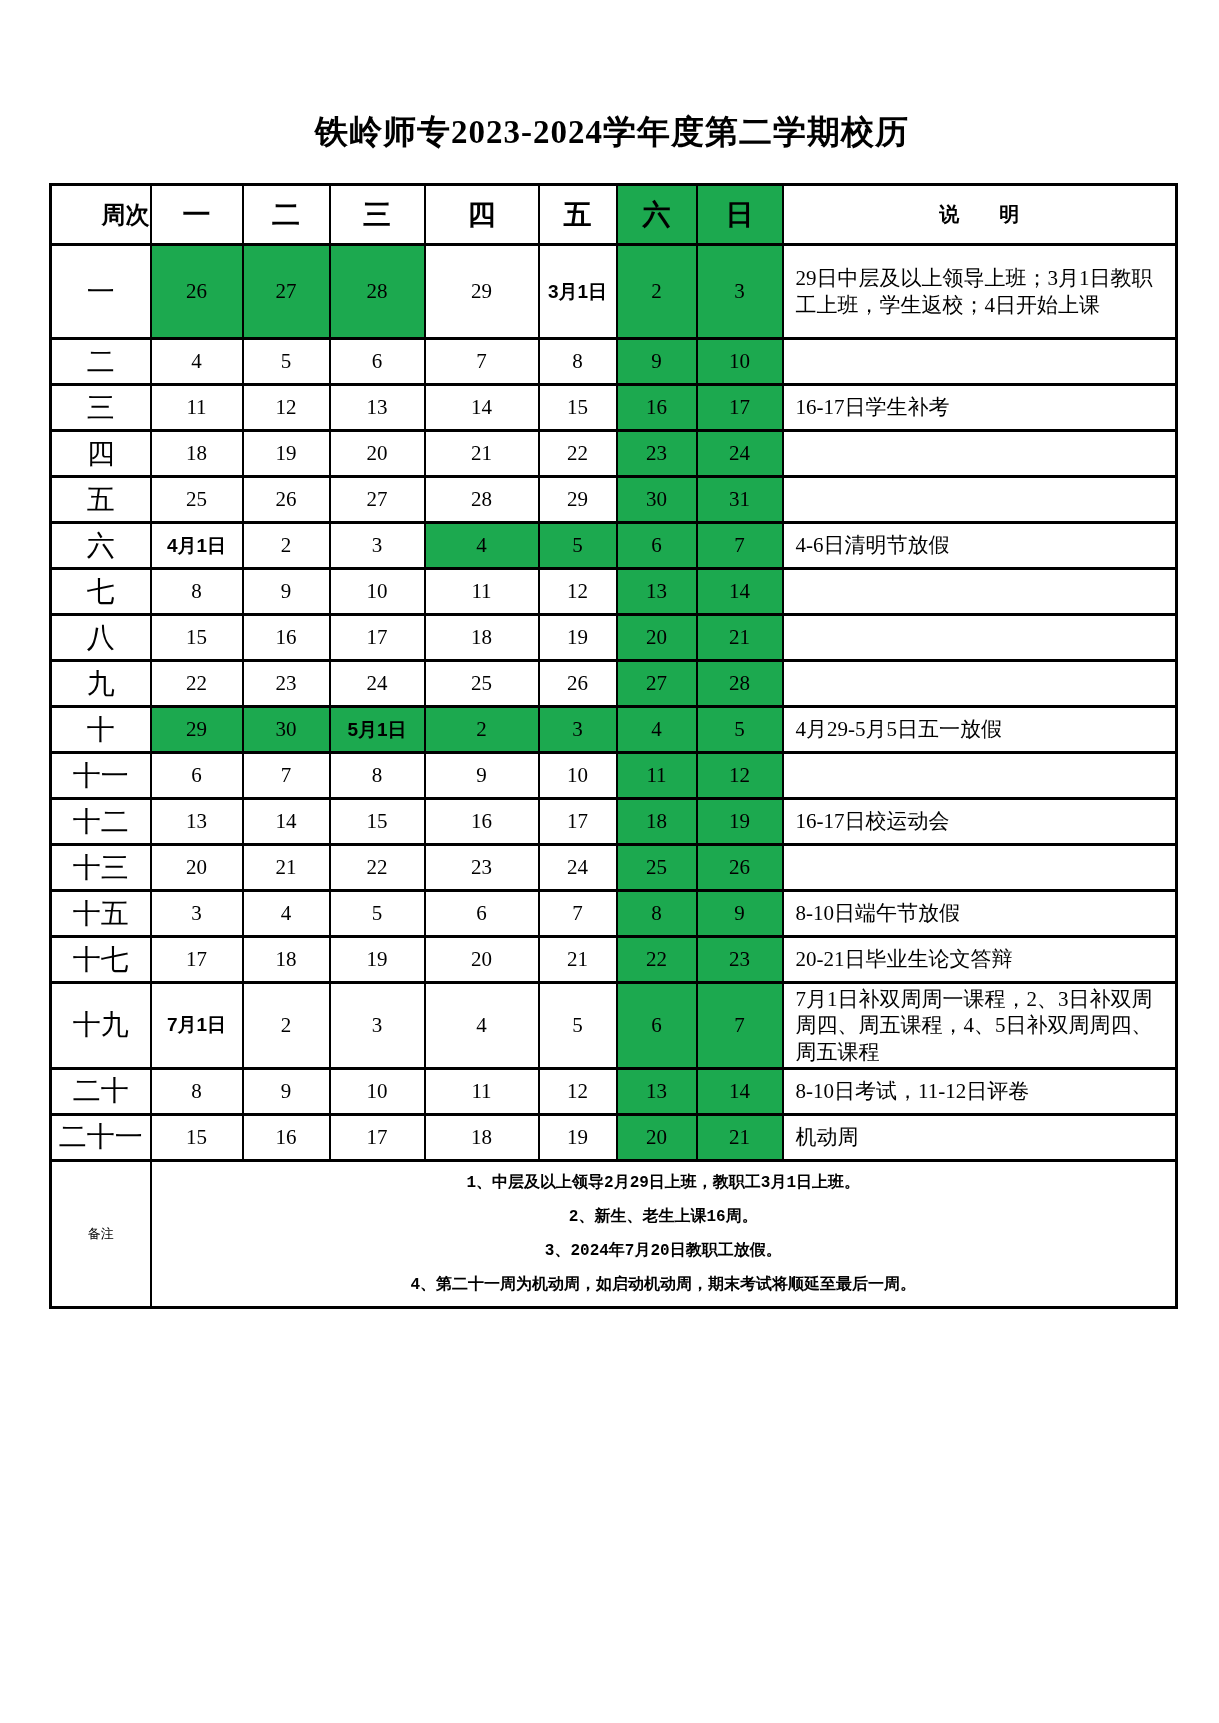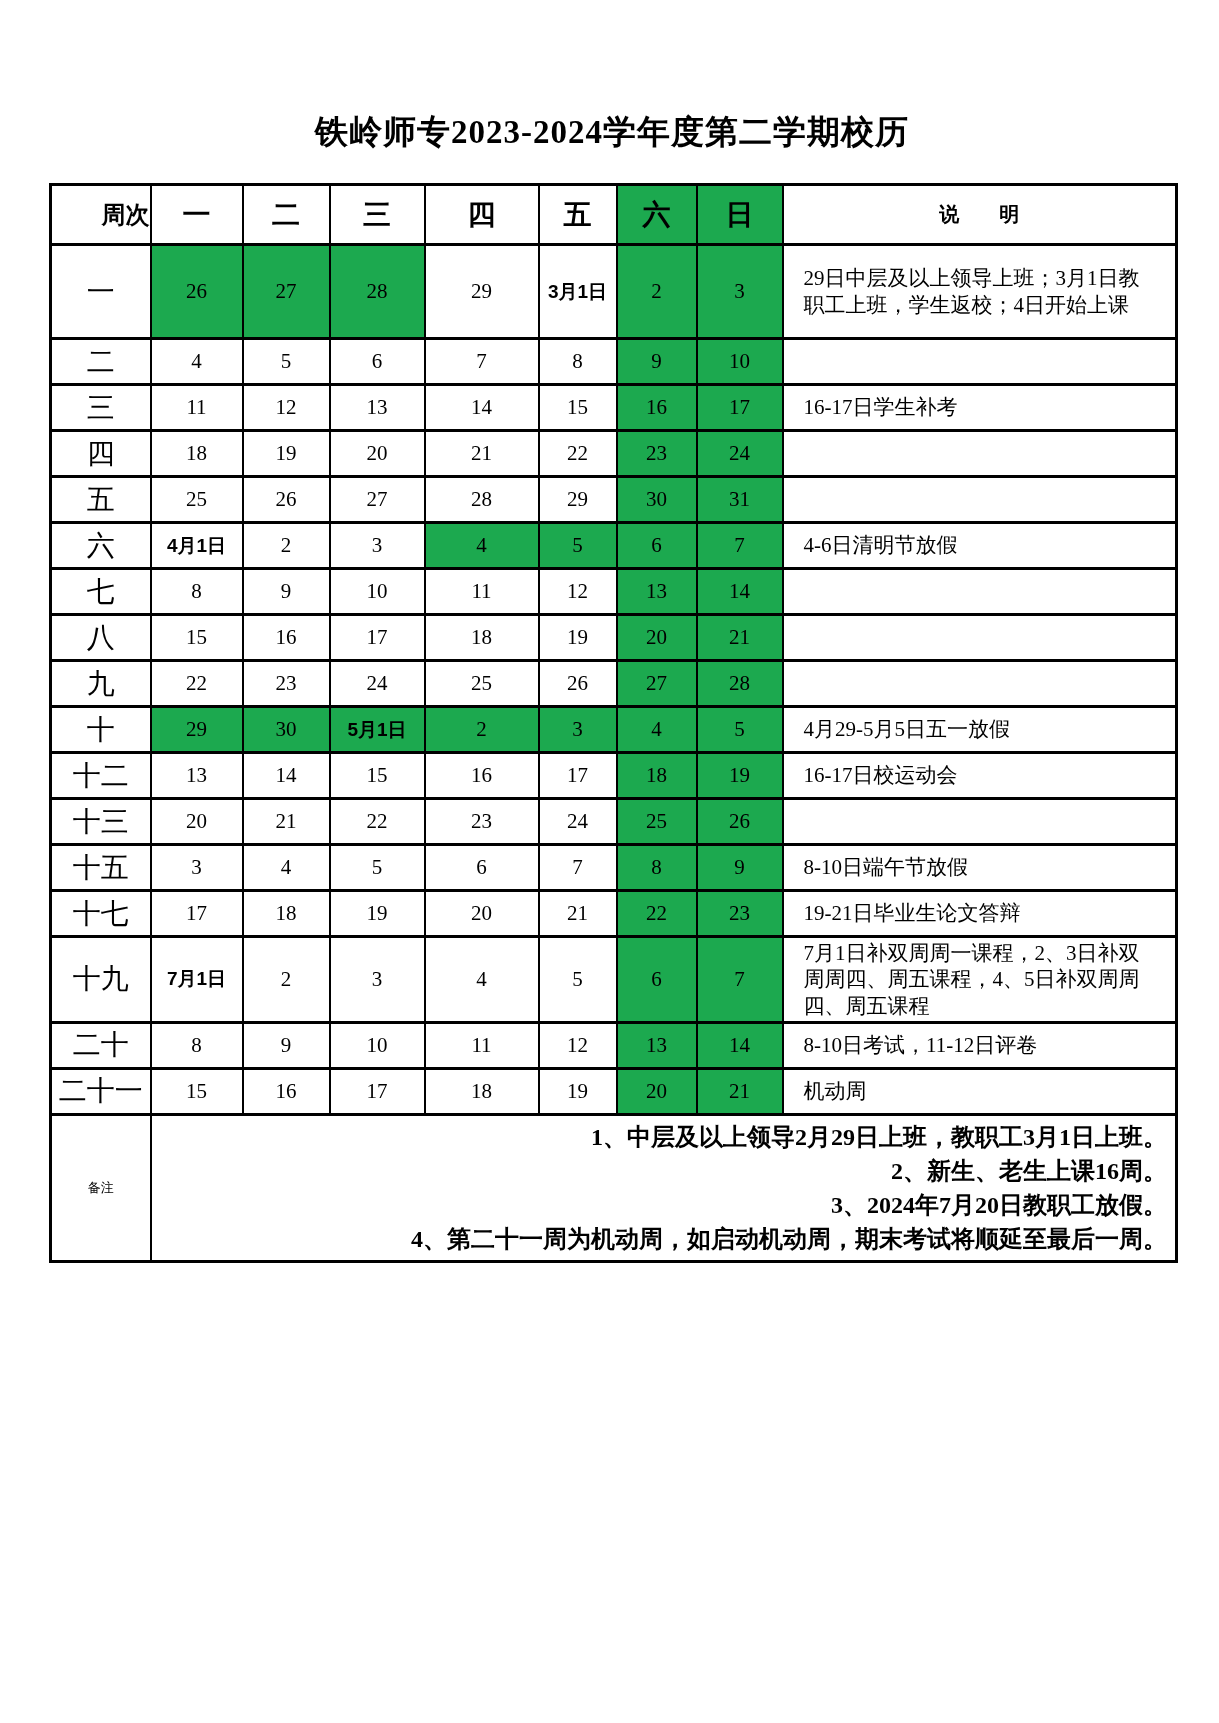--- a/index.html
+++ b/index.html
@@ -47,33 +47,34 @@
   tr.week-row { height: 46px; }
   tr.week-row.r1  { height: 94px; }
   tr.week-row.r19 { height: 76px; }
   td.week-label { font-size: 28px; }
   td.day { font-size: 21px; }
   td.day.b { font-size: 19px; font-weight: bold; font-family: "Liberation Sans", sans-serif; }
   td.note {
     text-align: left;
     font-size: 21px;
     line-height: 1.25;
-    padding: 2px 20px;
+    padding: 2px 12px;
     vertical-align: middle;
   }
   .g { background: var(--green, #1CA94F); }
   tr.remarks { height: 143px; }
   td.remarks-label { font-size: 13px; }
   td.remarks-body {
-    text-align: right;
+    text-align: center;
     vertical-align: middle;
-    font-size: 24px;
+    font-size: 16px;
     font-weight: bold;
     line-height: 34px;
     padding: 4px 8px 4px 8px;
+    font-family: Liberation Mono, monospace;
   }
 </style>
 </head>
 <body>
 
 <div class="page">
   <div class="title">铁岭师专2023-2024学年度第二学期校历</div>
 
   <table class="calendar">
     <colgroup>
@@ -205,20 +206,31 @@
           <td class="day g">29</td>
           <td class="day g">30</td>
           <td class="day g b">5月1日</td>
           <td class="day g">2</td>
           <td class="day g">3</td>
           <td class="day g">4</td>
           <td class="day g">5</td>
           <td class="note">4月29-5月5日五一放假</td>
         </tr>
         <tr class="week-row">
+          <td class="week-label">十一</td>
+          <td class="day">6</td>
+          <td class="day">7</td>
+          <td class="day">8</td>
+          <td class="day">9</td>
+          <td class="day">10</td>
+          <td class="day g">11</td>
+          <td class="day g">12</td>
+          <td class="note"></td>
+        </tr>
+        <tr class="week-row">
           <td class="week-label">十二</td>
           <td class="day">13</td>
           <td class="day">14</td>
           <td class="day">15</td>
           <td class="day">16</td>
           <td class="day">17</td>
           <td class="day g">18</td>
           <td class="day g">19</td>
           <td class="note">16-17日校运动会</td>
         </tr>
@@ -246,21 +258,21 @@
         </tr>
         <tr class="week-row">
           <td class="week-label">十七</td>
           <td class="day">17</td>
           <td class="day">18</td>
           <td class="day">19</td>
           <td class="day">20</td>
           <td class="day">21</td>
           <td class="day g">22</td>
           <td class="day g">23</td>
-          <td class="note">19-21日毕业生论文答辩</td>
+          <td class="note">20-21日毕业生论文答辩</td>
         </tr>
         <tr class="week-row r19">
           <td class="week-label">十九</td>
           <td class="day b">7月1日</td>
           <td class="day">2</td>
           <td class="day">3</td>
           <td class="day">4</td>
           <td class="day">5</td>
           <td class="day g">6</td>
           <td class="day g">7</td>

